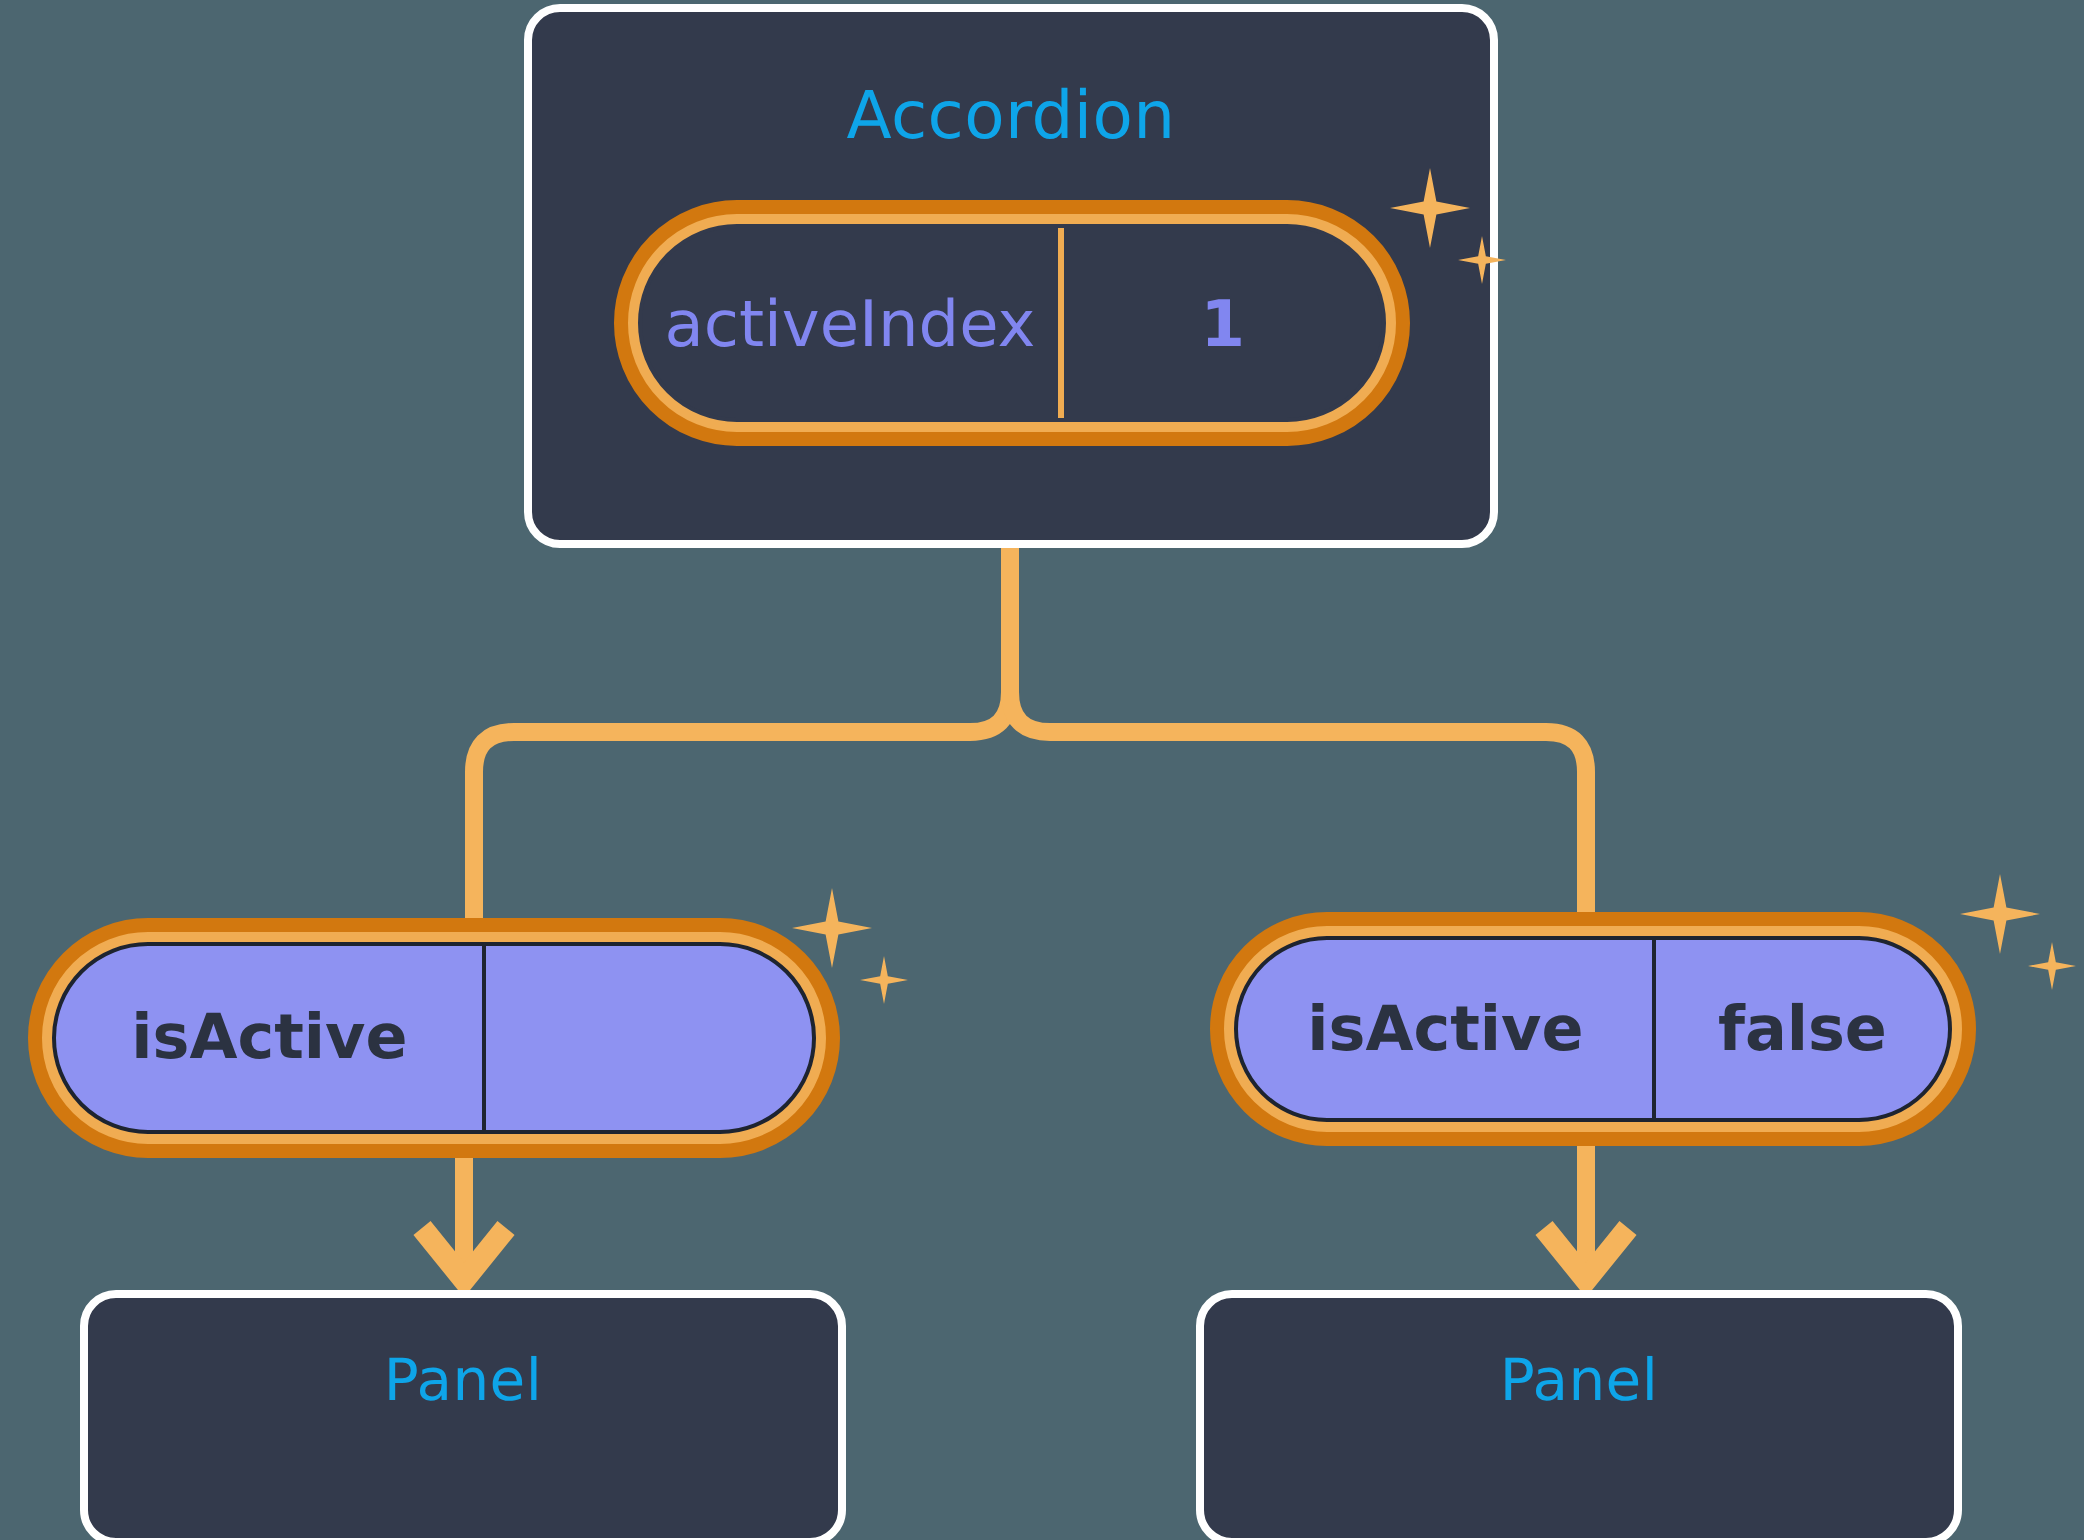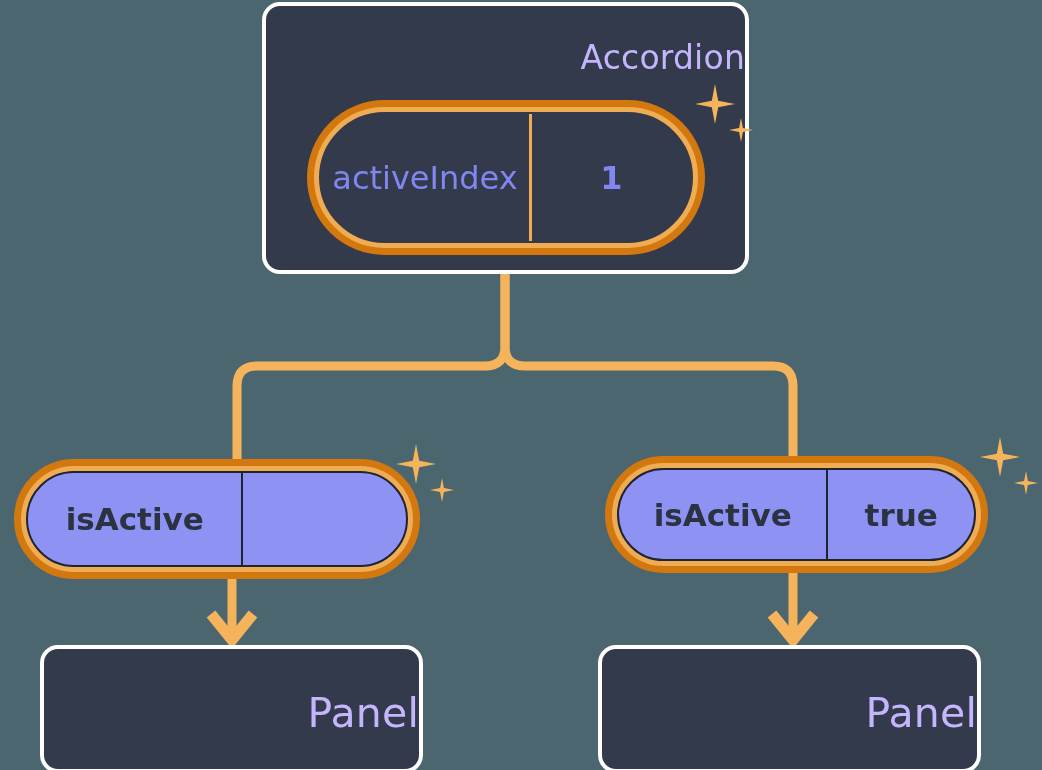--- a/index.html
+++ b/index.html
@@ -35,22 +35,22 @@
     position: absolute;
     background: #333a4c;
     border: 4px solid #ffffff;
     border-radius: 18px;
     box-sizing: border-box;
   }
   .card-title {
     position: absolute;
     left: 0;
     right: 0;
-    text-align: right;
-    color: #c4b5fd;
+    text-align: center;
+    color: #0ea5e9;
     font-size: 33px;
     font-weight: 400;
     letter-spacing: 0.2px;
     white-space: nowrap;
   }
 
   #accordion-card {
     left: 262px;
     top: 2px;
     width: 487px;
@@ -61,22 +61,22 @@
   }
 
   .panel-card {
     top: 645px;
     width: 383px;
     height: 128px;
   }
   #panel-left  { left: 40px; }
   #panel-right { left: 598px; }
   .panel-card .card-title {
-    top: 40px;
-    font-size: 41px;
+    top: 24px;
+    font-size: 29px;
   }
 
   
   .pill {
     position: absolute;
     box-sizing: border-box;
     border-radius: 999px;
     display: flex;
     align-items: stretch;
     
@@ -98,21 +98,21 @@
     justify-content: center;
     white-space: nowrap;
     box-sizing: border-box;
   }
 
   
   #pill-accordion {
     left: 307px;
     top: 100px;
     width: 398px;
-    height: 155px;
+    height: 123px;
   }
   #pill-accordion .pill-inner {
     background: #333a4c;
     border: 2px solid #333a4c;
   }
   #pill-accordion .pill-key {
     width: 57%;
     color: #8186f0;
     font-size: 32px;
     font-weight: 400;
@@ -231,21 +231,21 @@
     <span class="sparkle spark-small star4"></span>
   </div>
 
   <div id="panel-left" class="card panel-card">
     <div class="card-title">Panel</div>
   </div>
 
   <div id="pill-right" class="pill pill-state">
     <div class="pill-inner">
       <div class="pill-key">isActive</div>
-      <div class="pill-val">true</div>
+      <div class="pill-val">false</div>
     </div>
   </div>
 
   <div id="sparkles-right" class="sparkle-group">
     <span class="sparkle spark-big star4"></span>
     <span class="sparkle spark-small star4"></span>
   </div>
 
   <div id="panel-right" class="card panel-card">
     <div class="card-title">Panel</div>

